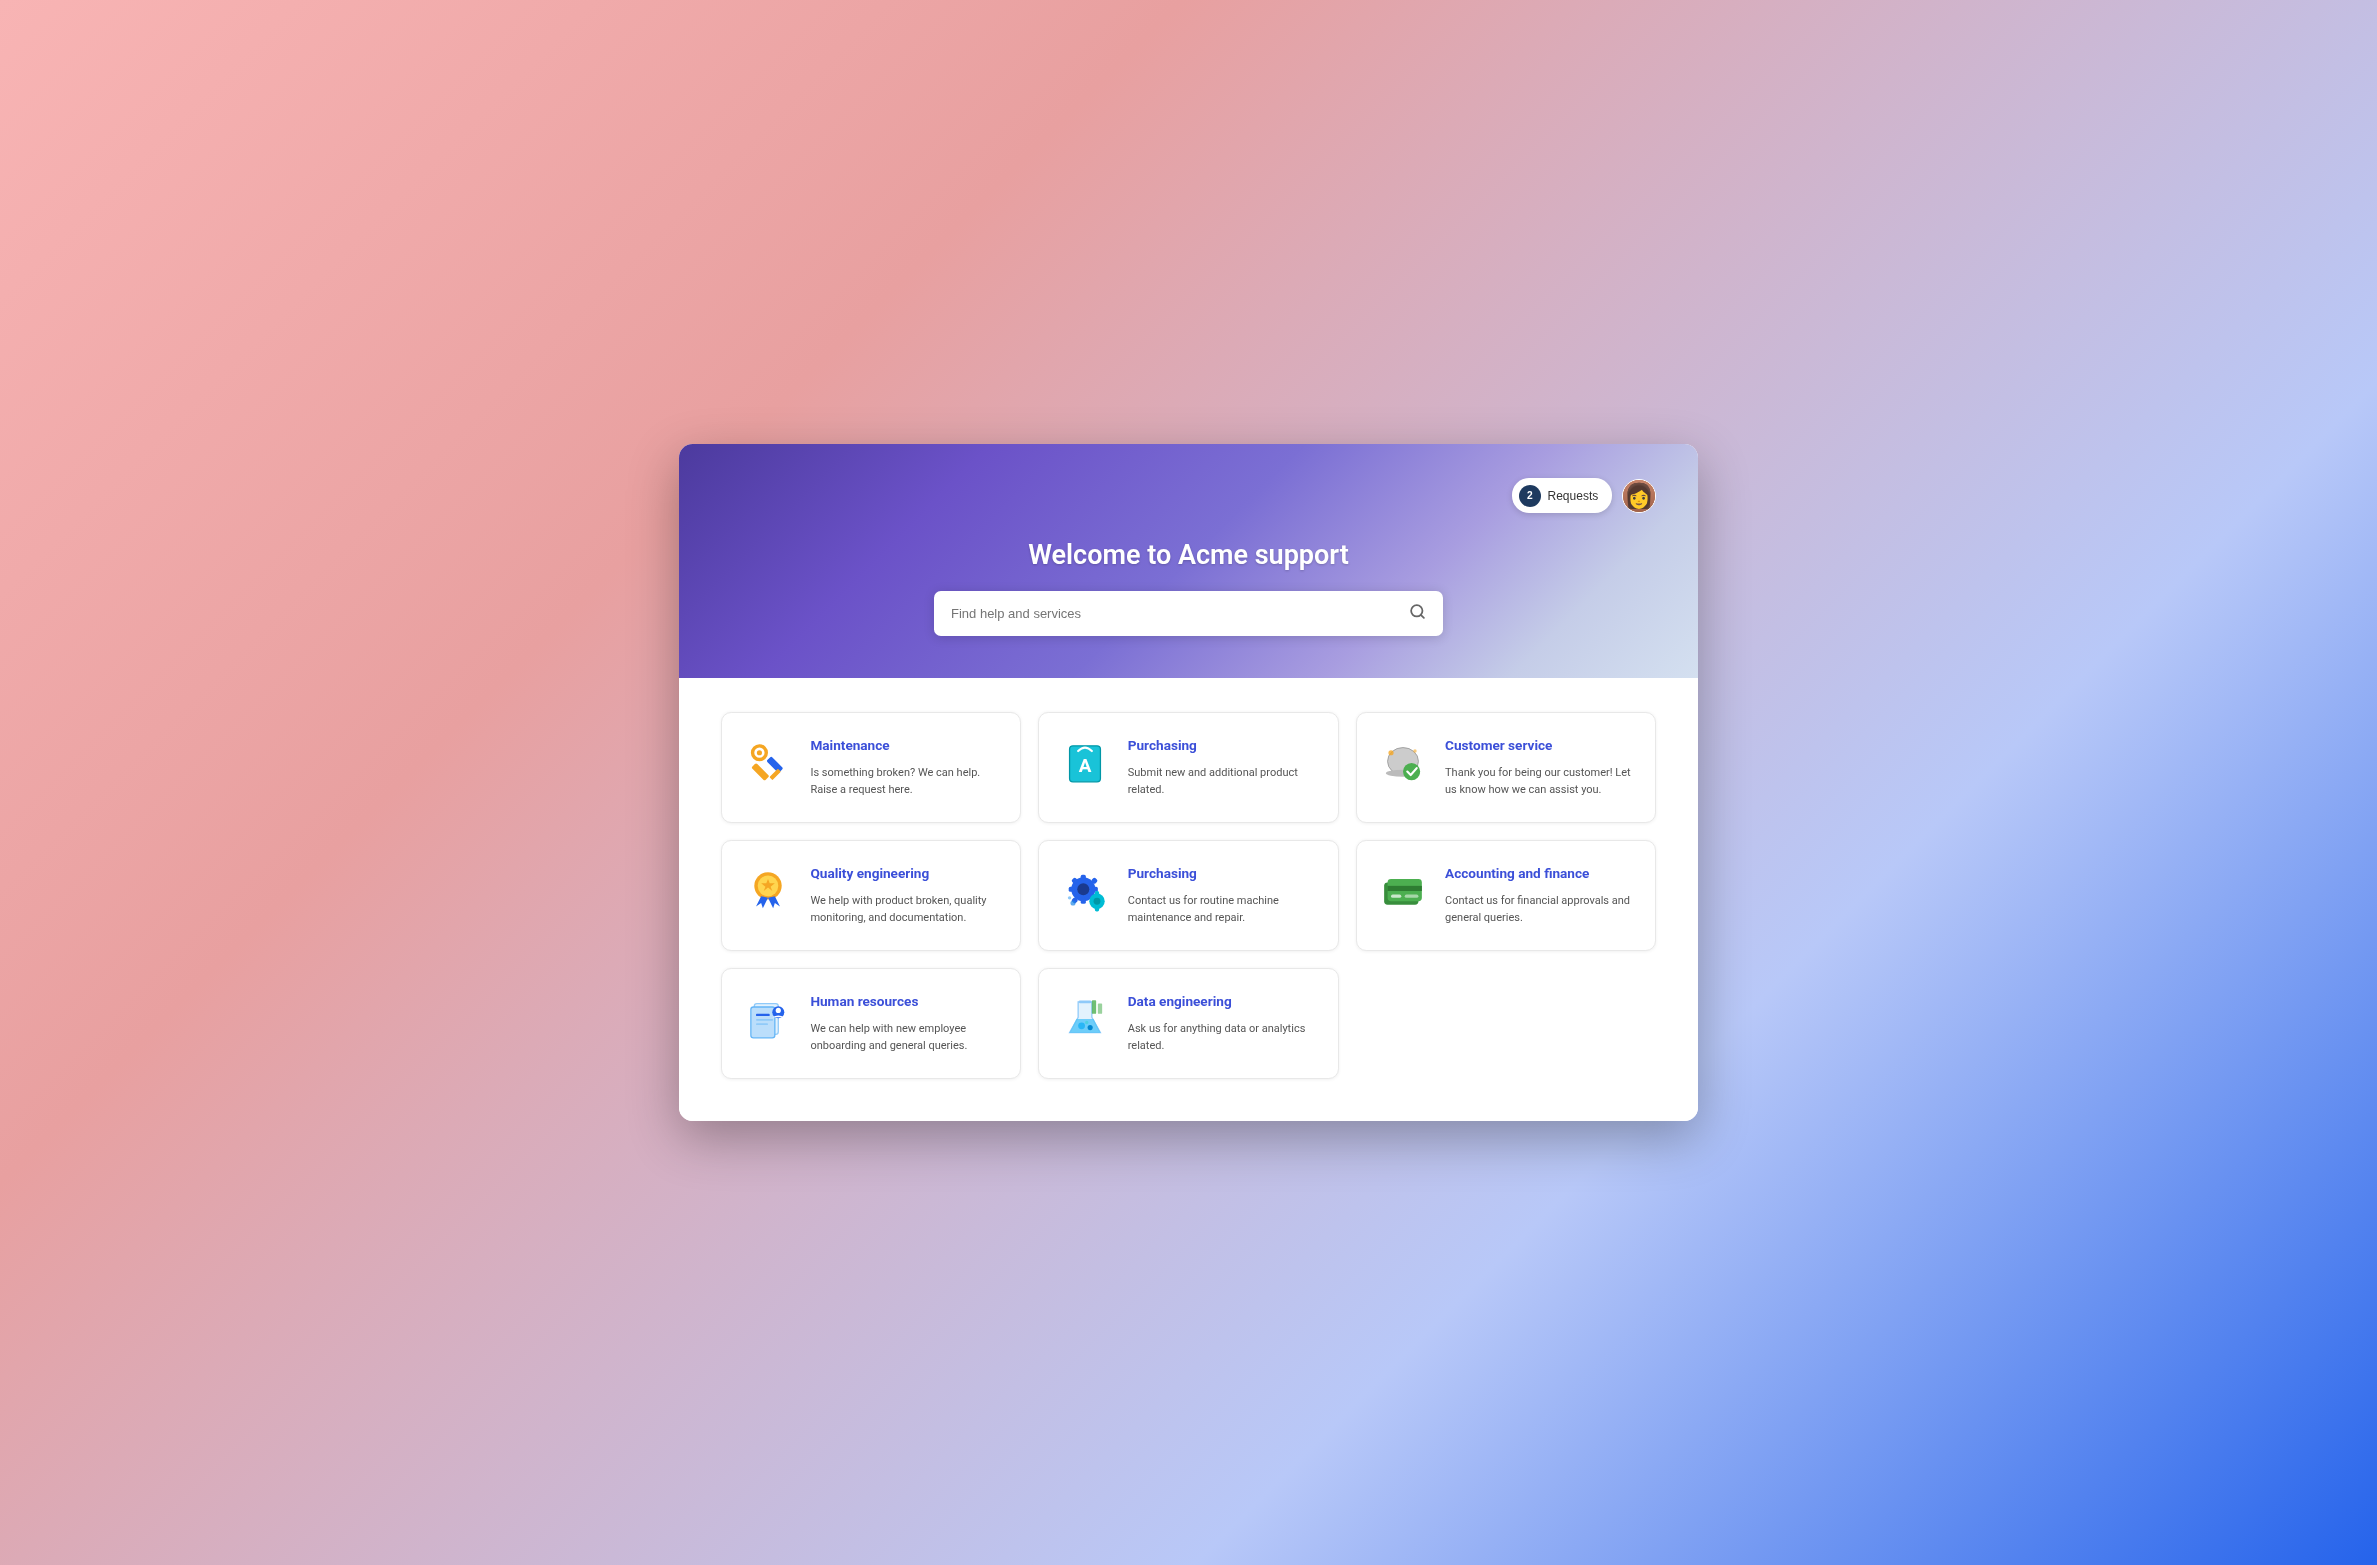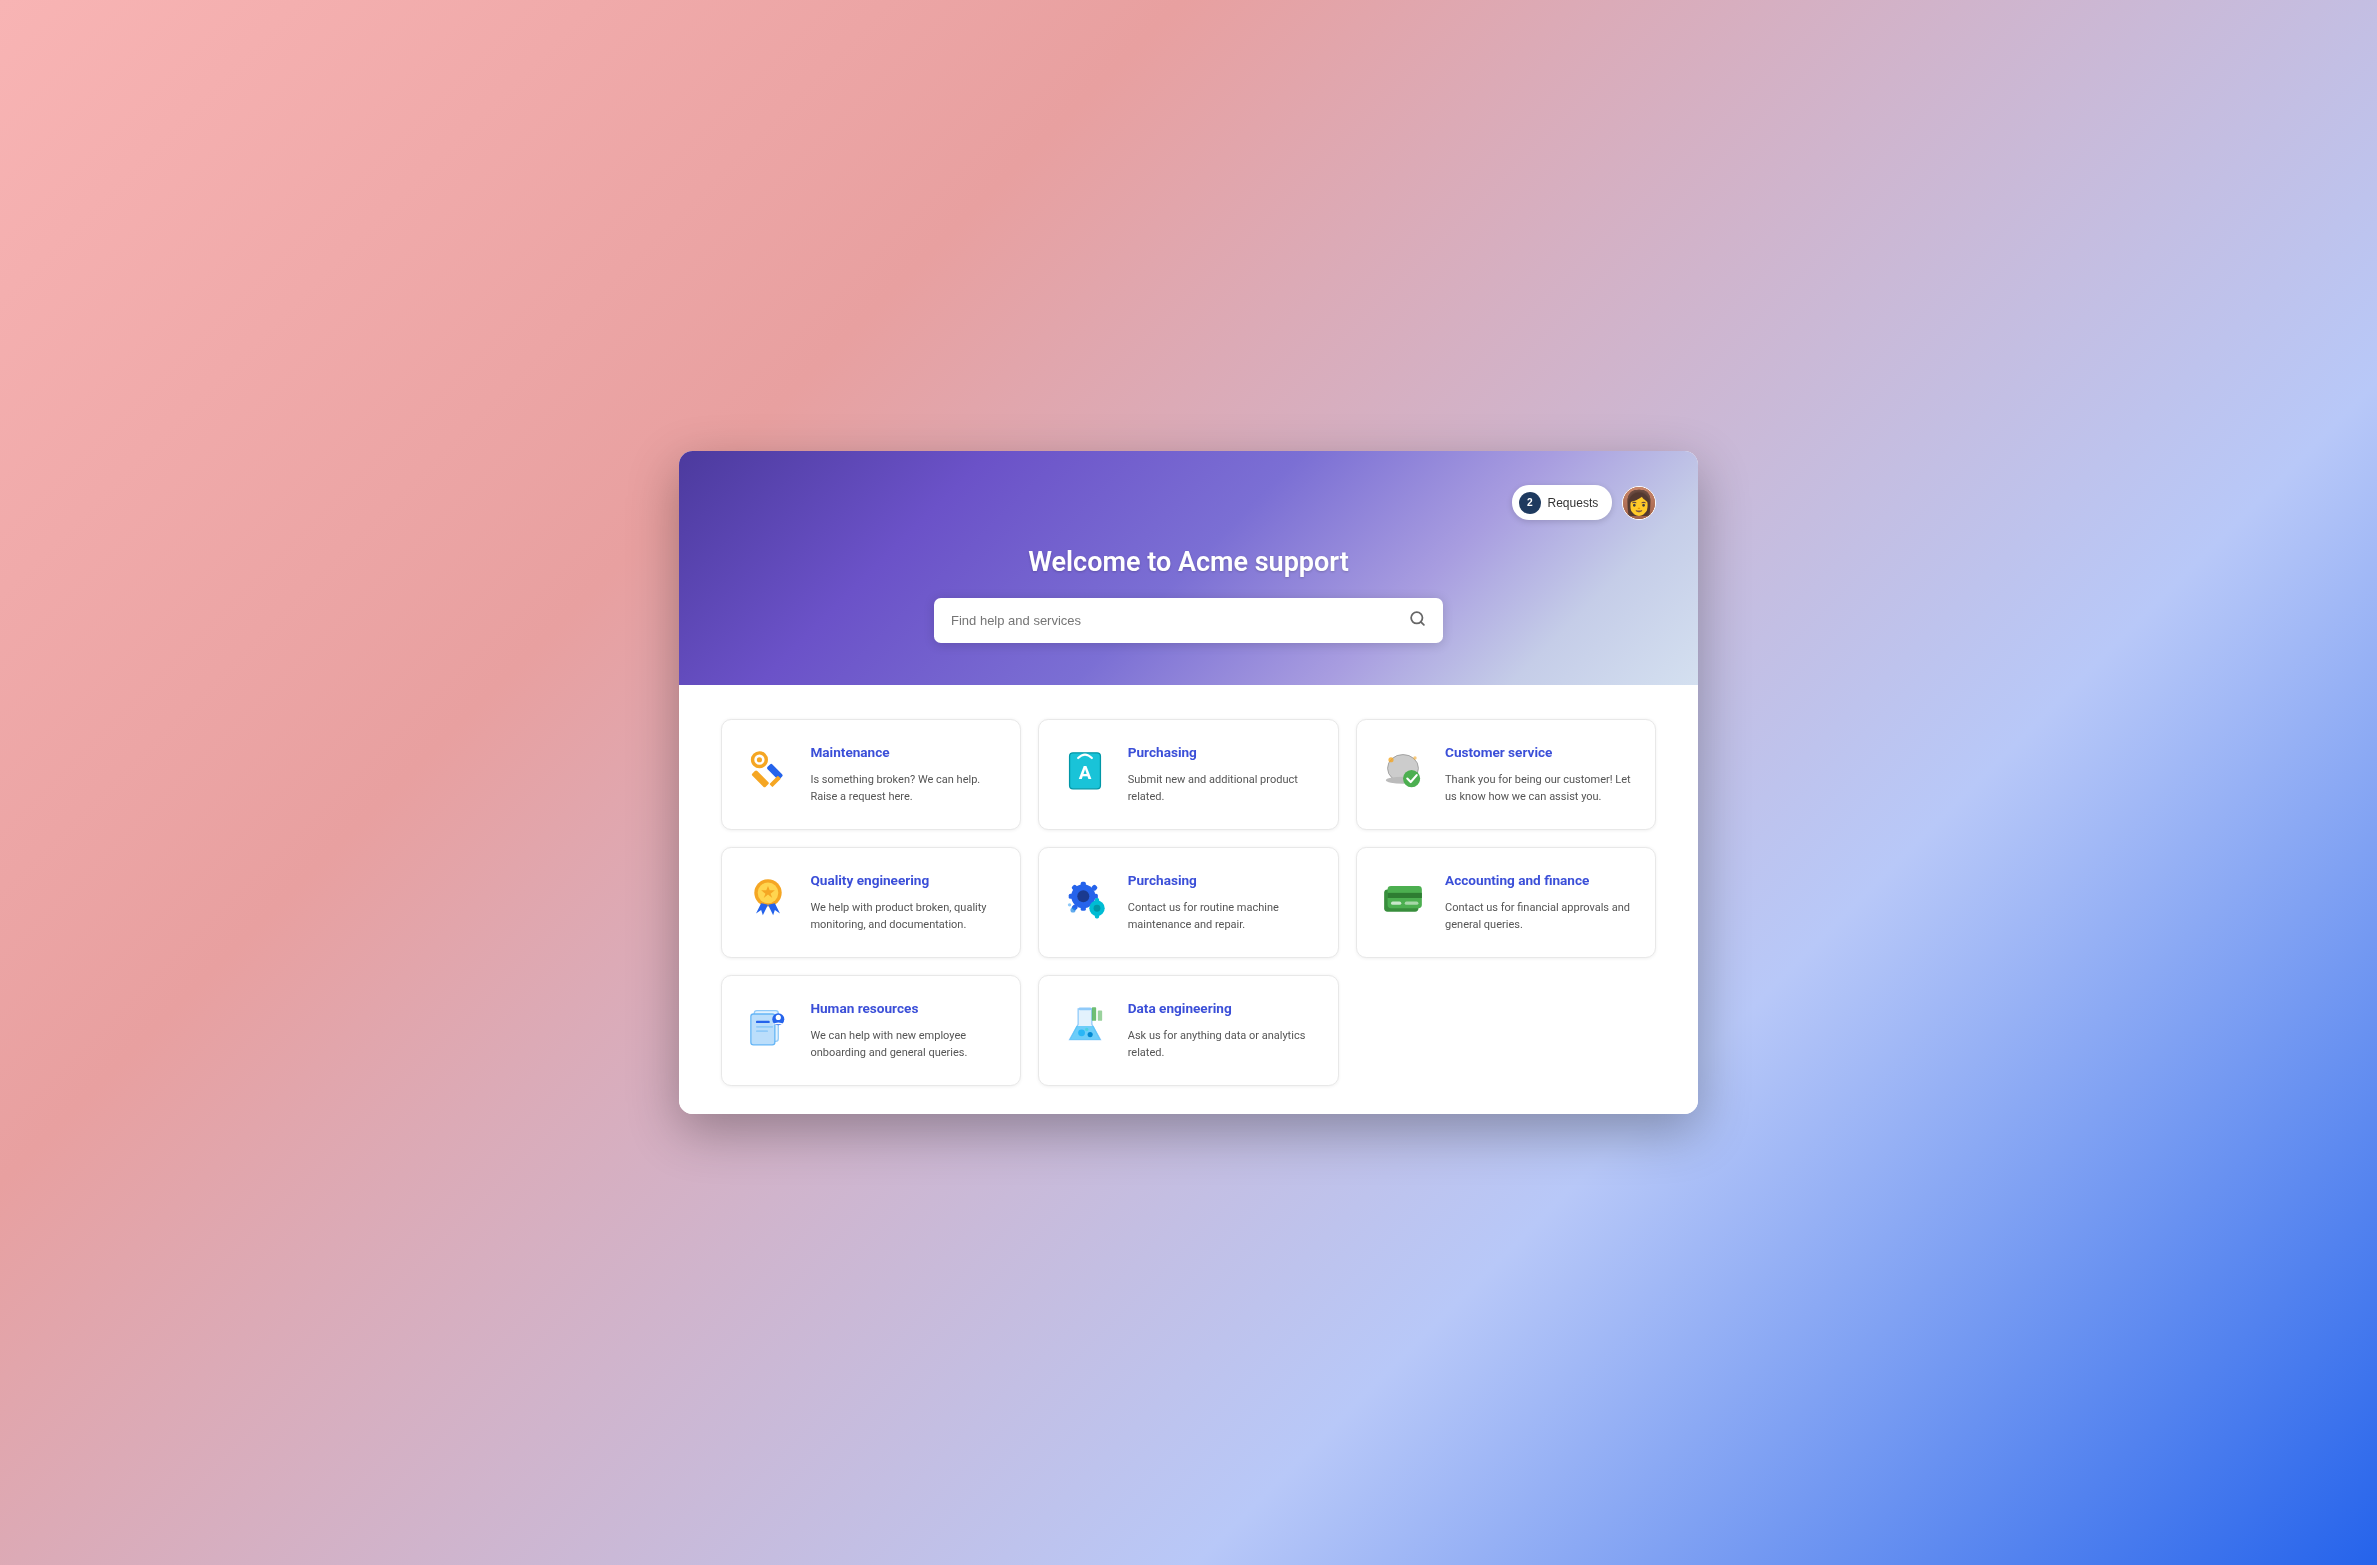--- a/index.html
+++ b/index.html
@@ -128,21 +128,21 @@
 
     .search-icon {
       color: #666;
       font-size: 15.3px;
       cursor: pointer;
     }
 
     
     .main-content {
       background: white;
-      padding: 34px 42px 28px;
+      padding: 34px 42px 42px;
     }
 
     .cards-grid {
       display: grid;
       grid-template-columns: repeat(3, 1fr);
       gap: 17px;
     }
 
     .card {
       background: white;

